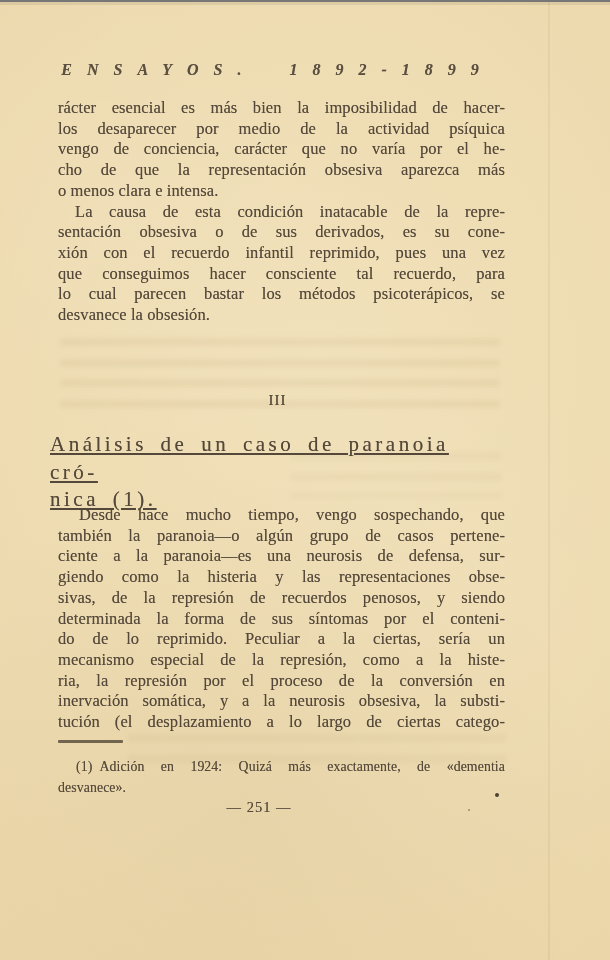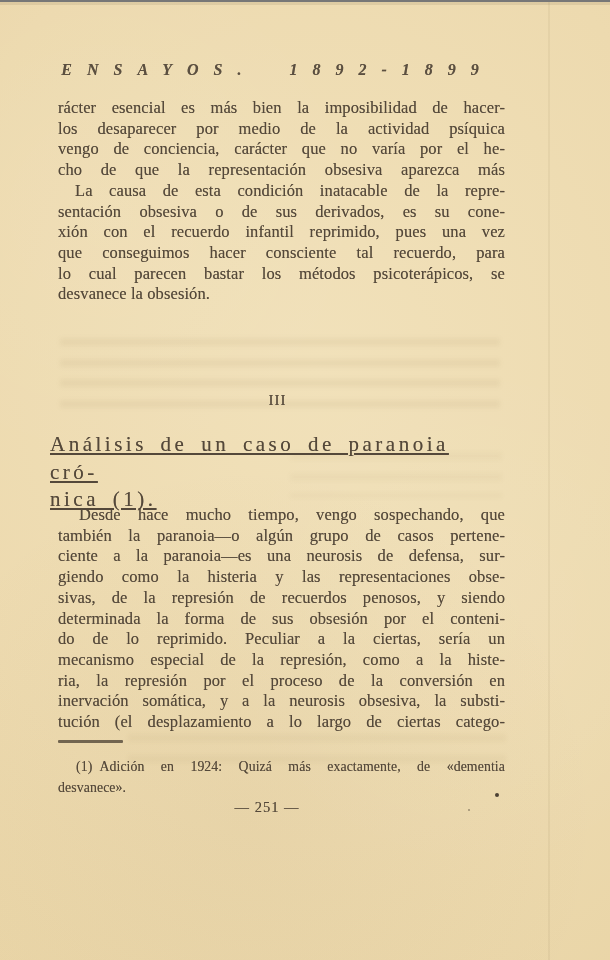--- a/index.html
+++ b/index.html
@@ -54,21 +54,21 @@
   .titleblock{top:429px;left:50px;width:455px;line-height:27.5px;
     font-size:21px;letter-spacing:3.5px;word-spacing:5px;text-decoration:underline;}
 
   .fn-rule{position:absolute;top:738px;left:58px;width:65px;height:3px;
     background:#5d5140;border-radius:1px;opacity:.85;}
   .fnblock{top:754px;left:58px;width:447px;font-size:13.8px;line-height:21px;}
   .fln{text-align:justify;text-align-last:justify;}
   .fln.end{text-align-last:left;}
   .find{text-indent:18px;}
 
-  .pagenum{top:797px;left:50px;width:434px;text-align:center;
+  .pagenum{top:797px;left:42px;width:434px;text-align:center;
     font-size:14.5px;letter-spacing:1px;}
 </style>
 </head>
 <body>
 
 <div class="page">
 
   <div class="edge-top"></div>
   <div class="edge-right"></div>
   <div class="grain"></div>
@@ -77,20 +77,21 @@
   <div class="ghost" style="left:290px;top:450px;width:212px;height:46px;opacity:.35;"></div>
   <div class="ghost" style="left:128px;top:732px;width:378px;height:30px;opacity:.4;"></div>
 
   <div class="txt header-line">ENSAYOS. 1892-1899</div>
 
   <div class="txt bodyblock block1">
     <div class="ln">rácter esencial es más bien la imposibilidad de hacer-</div>
     <div class="ln">los desaparecer por medio de la actividad psíquica</div>
     <div class="ln">vengo de conciencia, carácter que no varía por el he-</div>
     <div class="ln">cho de que la representación obsesiva aparezca más</div>
+    <div class="ln end">o menos clara e intensa.</div>
     <div class="ln ind">La causa de esta condición inatacable de la repre-</div>
     <div class="ln">sentación obsesiva o de sus derivados, es su cone-</div>
     <div class="ln">xión con el recuerdo infantil reprimido, pues una vez</div>
     <div class="ln">que conseguimos hacer consciente tal recuerdo, para</div>
     <div class="ln">lo cual parecen bastar los métodos psicoterápicos, se</div>
     <div class="ln end">desvanece la obsesión.</div>
   </div>
 
   <div class="txt roman">III</div>
 
@@ -98,21 +99,21 @@
     <div>Análisis de un caso de paranoia cró-</div>
     <div>nica (1).</div>
   </div>
 
   <div class="txt bodyblock block2">
     <div class="ln ind2">Desde hace mucho tiempo, vengo sospechando, que</div>
     <div class="ln">también la paranoia—o algún grupo de casos pertene-</div>
     <div class="ln">ciente a la paranoia—es una neurosis de defensa, sur-</div>
     <div class="ln">giendo como la histeria y las representaciones obse-</div>
     <div class="ln">sivas, de la represión de recuerdos penosos, y siendo</div>
-    <div class="ln">determinada la forma de sus obsesión por el conteni-</div>
+    <div class="ln">determinada la forma de sus síntomas por el conteni-</div>
     <div class="ln">do de lo reprimido. Peculiar a la ciertas, sería un</div>
     <div class="ln">mecanismo especial de la represión, como a la histe-</div>
     <div class="ln">ria, la represión por el proceso de la conversión en</div>
     <div class="ln">inervación somática, y a la neurosis obsesiva, la substi-</div>
     <div class="ln">tución (el desplazamiento a lo largo de ciertas catego-</div>
   </div>
 
   <div class="fn-rule"></div>
 
   <div class="txt fnblock">

